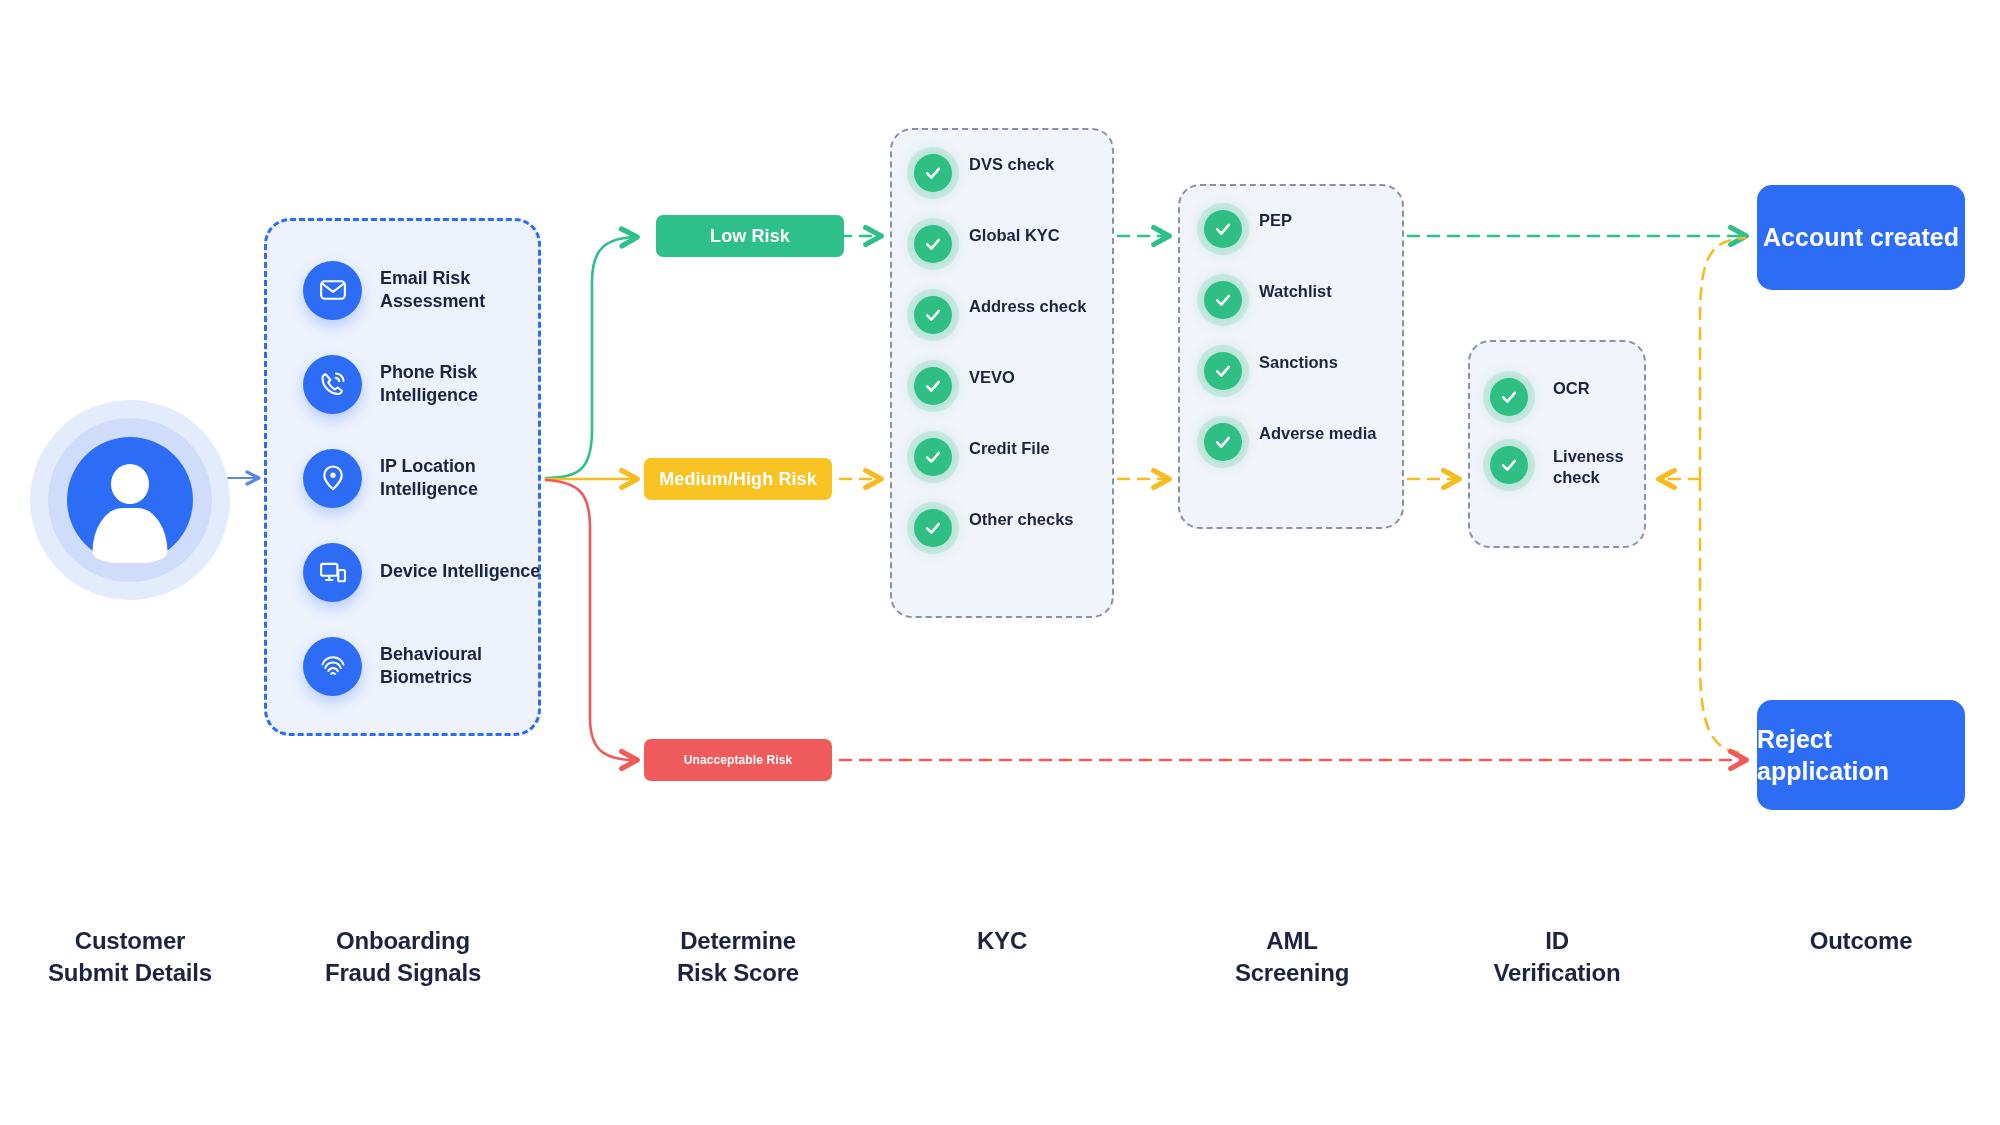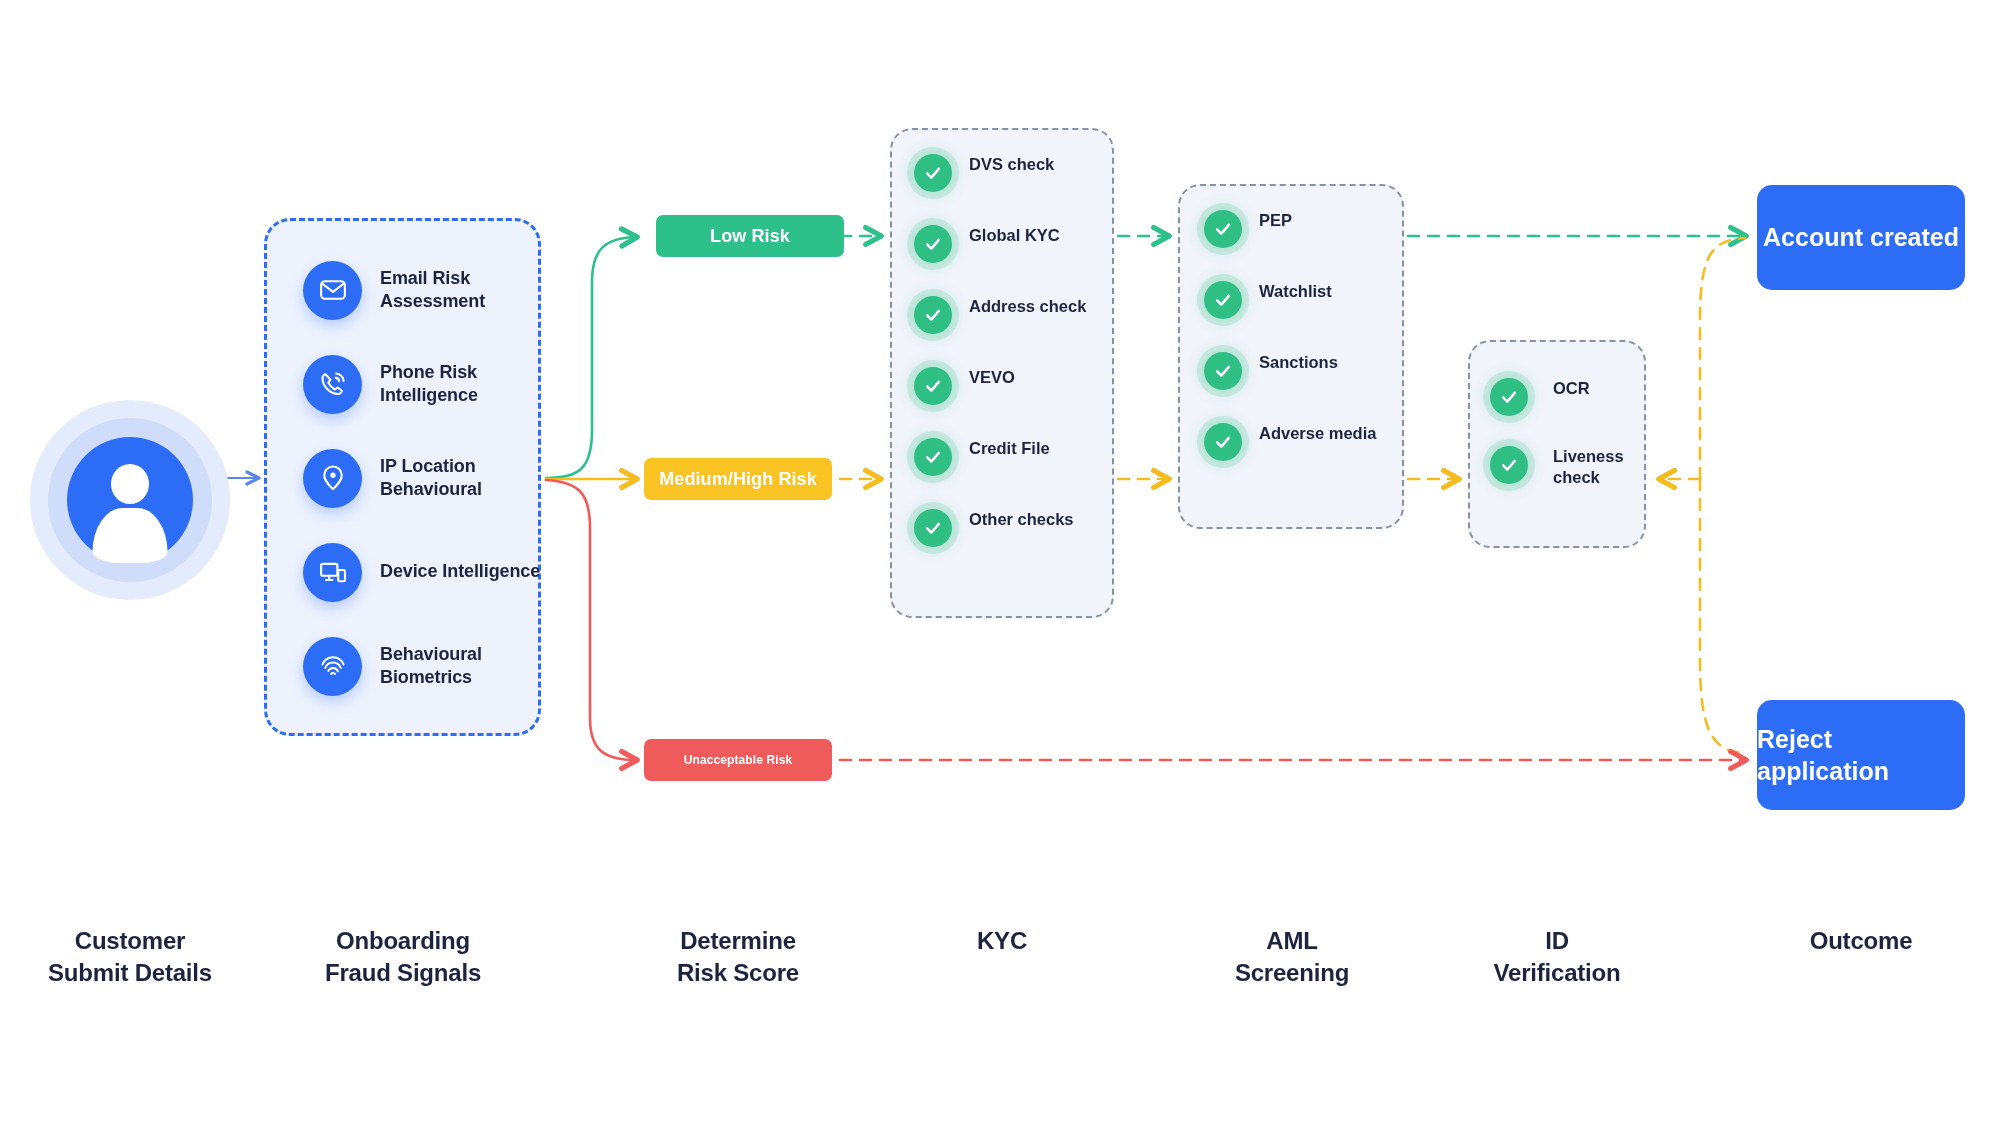--- a/index.html
+++ b/index.html
@@ -151,21 +151,21 @@
         <span class="ob-label">Phone Risk Intelligence</span>
       </div>
 
       <div class="ob-item">
         <span class="ob-icon">
           <svg viewBox="0 0 24 24" fill="none" stroke="#fff" stroke-width="1.7" stroke-linecap="round" stroke-linejoin="round">
             <path d="M12,21 C12,21 19,14.6 19,9.8 A7,7 0 0 0 5,9.8 C5,14.6 12,21 12,21 Z"></path>
             <circle cx="12" cy="9.7" r="2.1" fill="#fff" stroke="none"></circle>
           </svg>
         </span>
-        <span class="ob-label">IP Location Behavioural</span>
+        <span class="ob-label">IP Location Intelligence</span>
       </div>
 
       <div class="ob-item">
         <span class="ob-icon">
           <svg viewBox="0 0 24 24" fill="none" stroke="#fff" stroke-width="1.7" stroke-linecap="round" stroke-linejoin="round">
             <rect x="2.5" y="5.5" width="13" height="9.5" rx="1.4"></rect>
             <path d="M6.5,18.4 L11.5,18.4 M9,15 L9,18.4"></path>
             <rect x="16.2" y="10.4" width="5.4" height="9" rx="1.3"></rect>
           </svg>
         </span>

